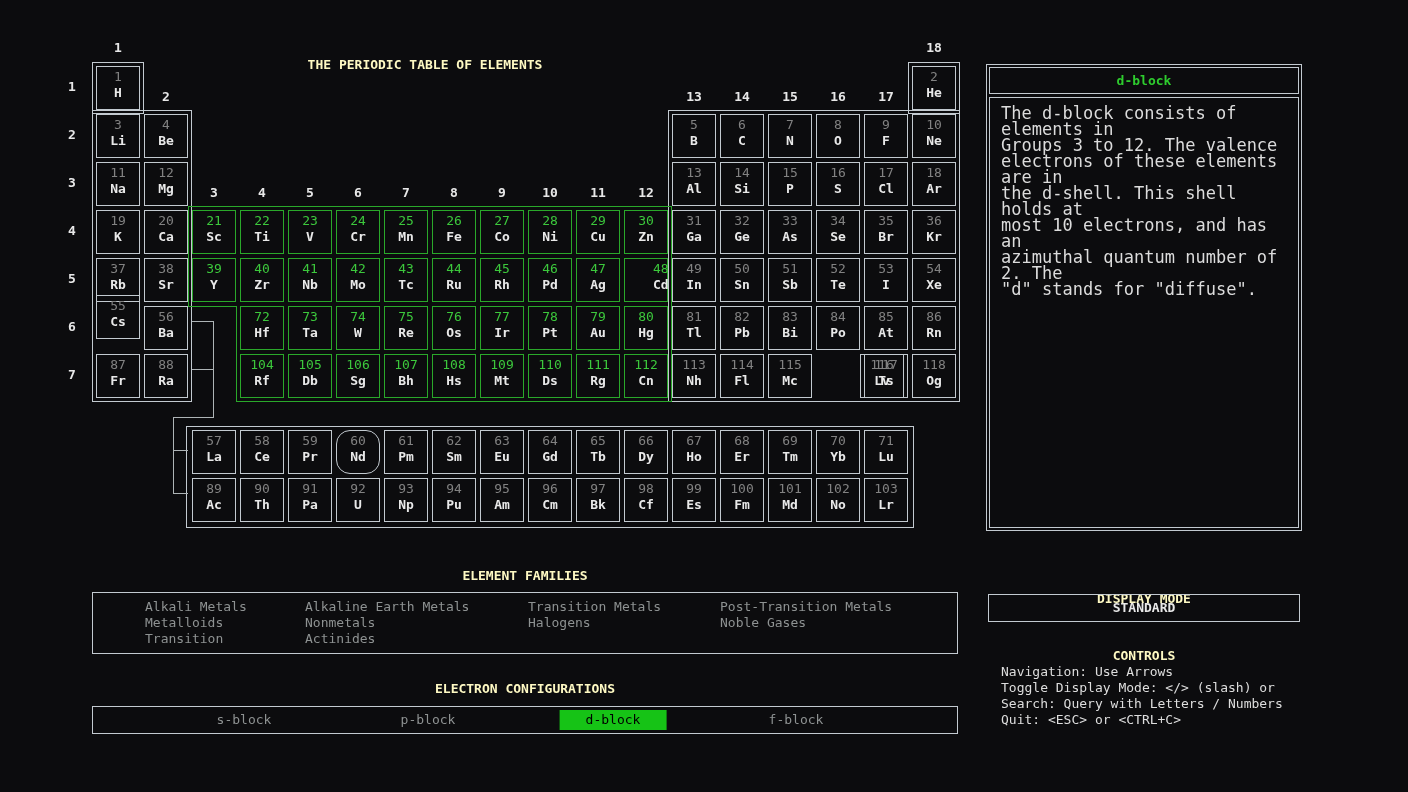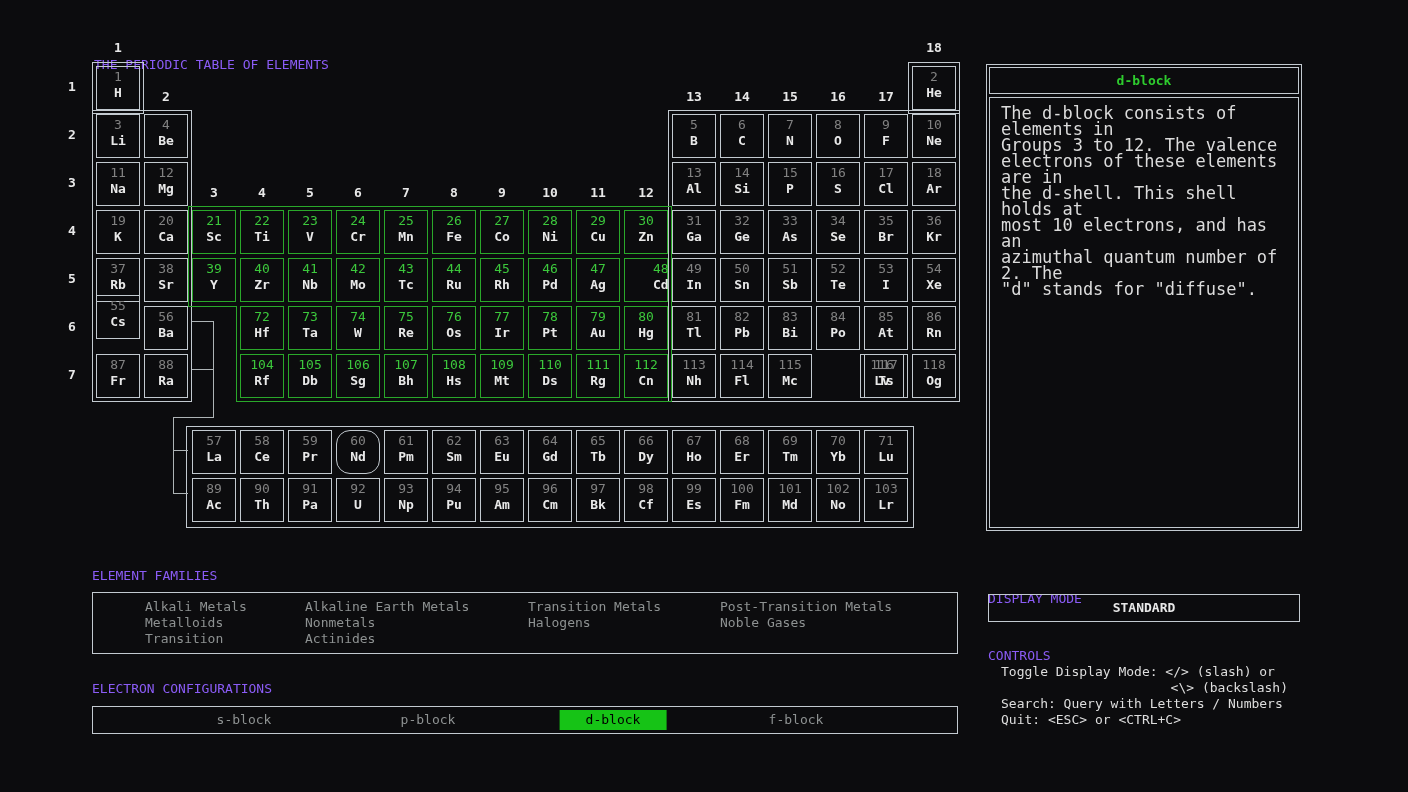--- a/index.html
+++ b/index.html
@@ -15,21 +15,21 @@
     --txt-gray:#8e9292;
     --conn:#aeb4b6;
   }
   html,body{margin:0;padding:0;background:var(--bg);}
   body{
     width:1408px;height:792px;position:relative;overflow:hidden;
     font-family:"DejaVu Sans Mono","Liberation Mono",monospace;
     color:var(--txt-white);
   }
   .abs{position:absolute;}
-  .heading{font-weight:400;font-size:13px;line-height:16px;color:#8b5cf6;text-align:left;}
+  .heading{font-weight:700;font-size:13px;line-height:16px;color:#fef9c3;text-align:center;}
   .box{position:absolute;border:1px solid var(--wb);box-sizing:border-box;background:transparent;}
 
   
   .cell{
     position:absolute;width:44px;height:44px;box-sizing:border-box;
     border:1px solid var(--wb);text-align:center;padding-top:2px;background:transparent;
   }
   .cell .num{display:block;font-size:13px;line-height:16px;color:var(--num-gray);}
   .cell .sym{display:block;font-size:13px;line-height:16px;font-weight:700;color:var(--sym-white);}
   .cell.d{border-color:var(--green-border);}
@@ -644,17 +644,17 @@
     <div class="config-item" style="left: 796px;">f-block</div>
   </div>
 
 <div class="abs heading" style="left:988px;top:568px;width:312px;margin-top:23px;">DISPLAY MODE</div>
 <div class="box" id="display-mode-box">
   <div id="display-mode-value">STANDARD</div>
 </div>
 
 <div class="abs heading" style="left:988px;top:648px;width:312px;">CONTROLS</div>
 <div class="abs" id="controls-lines">
+    <div class="control-line">Navigation: Use Arrows</div>
     <div class="control-line">Toggle Display Mode: &lt;/&gt; (slash) or</div>
-    <div class="control-line right">&lt;\&gt; (backslash)</div>
     <div class="control-line">Search: Query with Letters / Numbers</div>
     <div class="control-line">Quit: &lt;ESC&gt; or &lt;CTRL+C&gt;</div>
   </div>
 
 </body></html>

